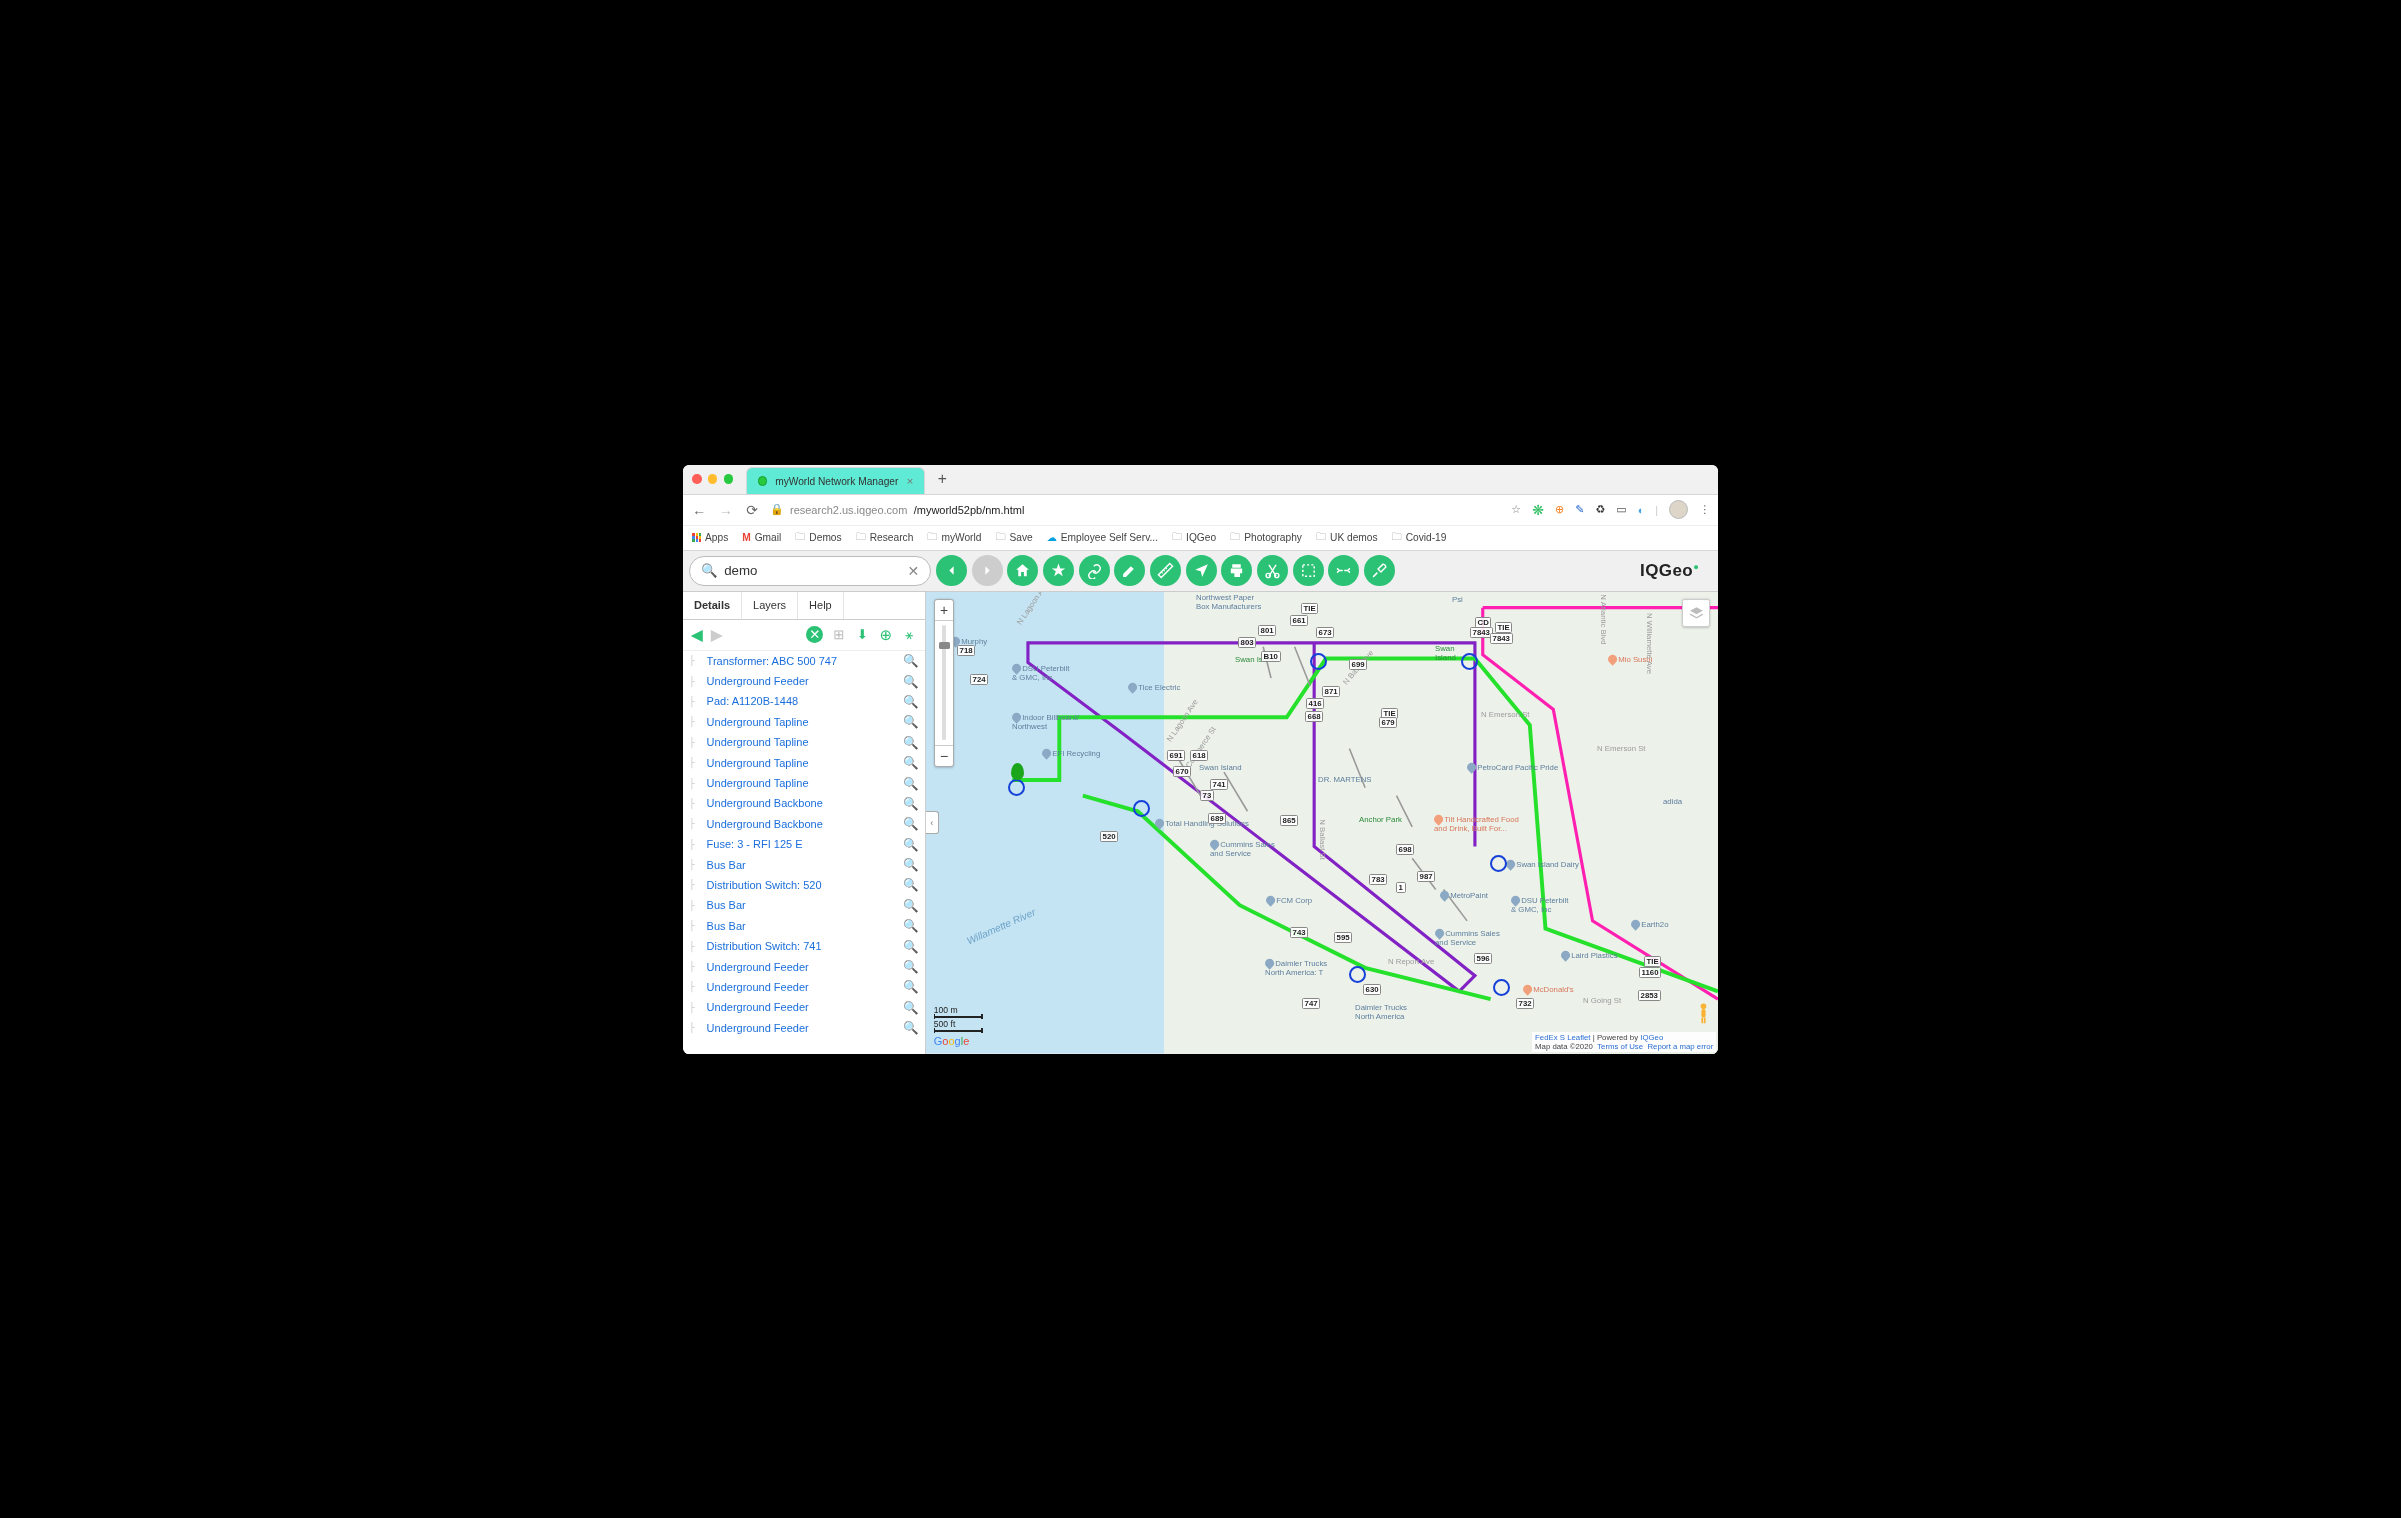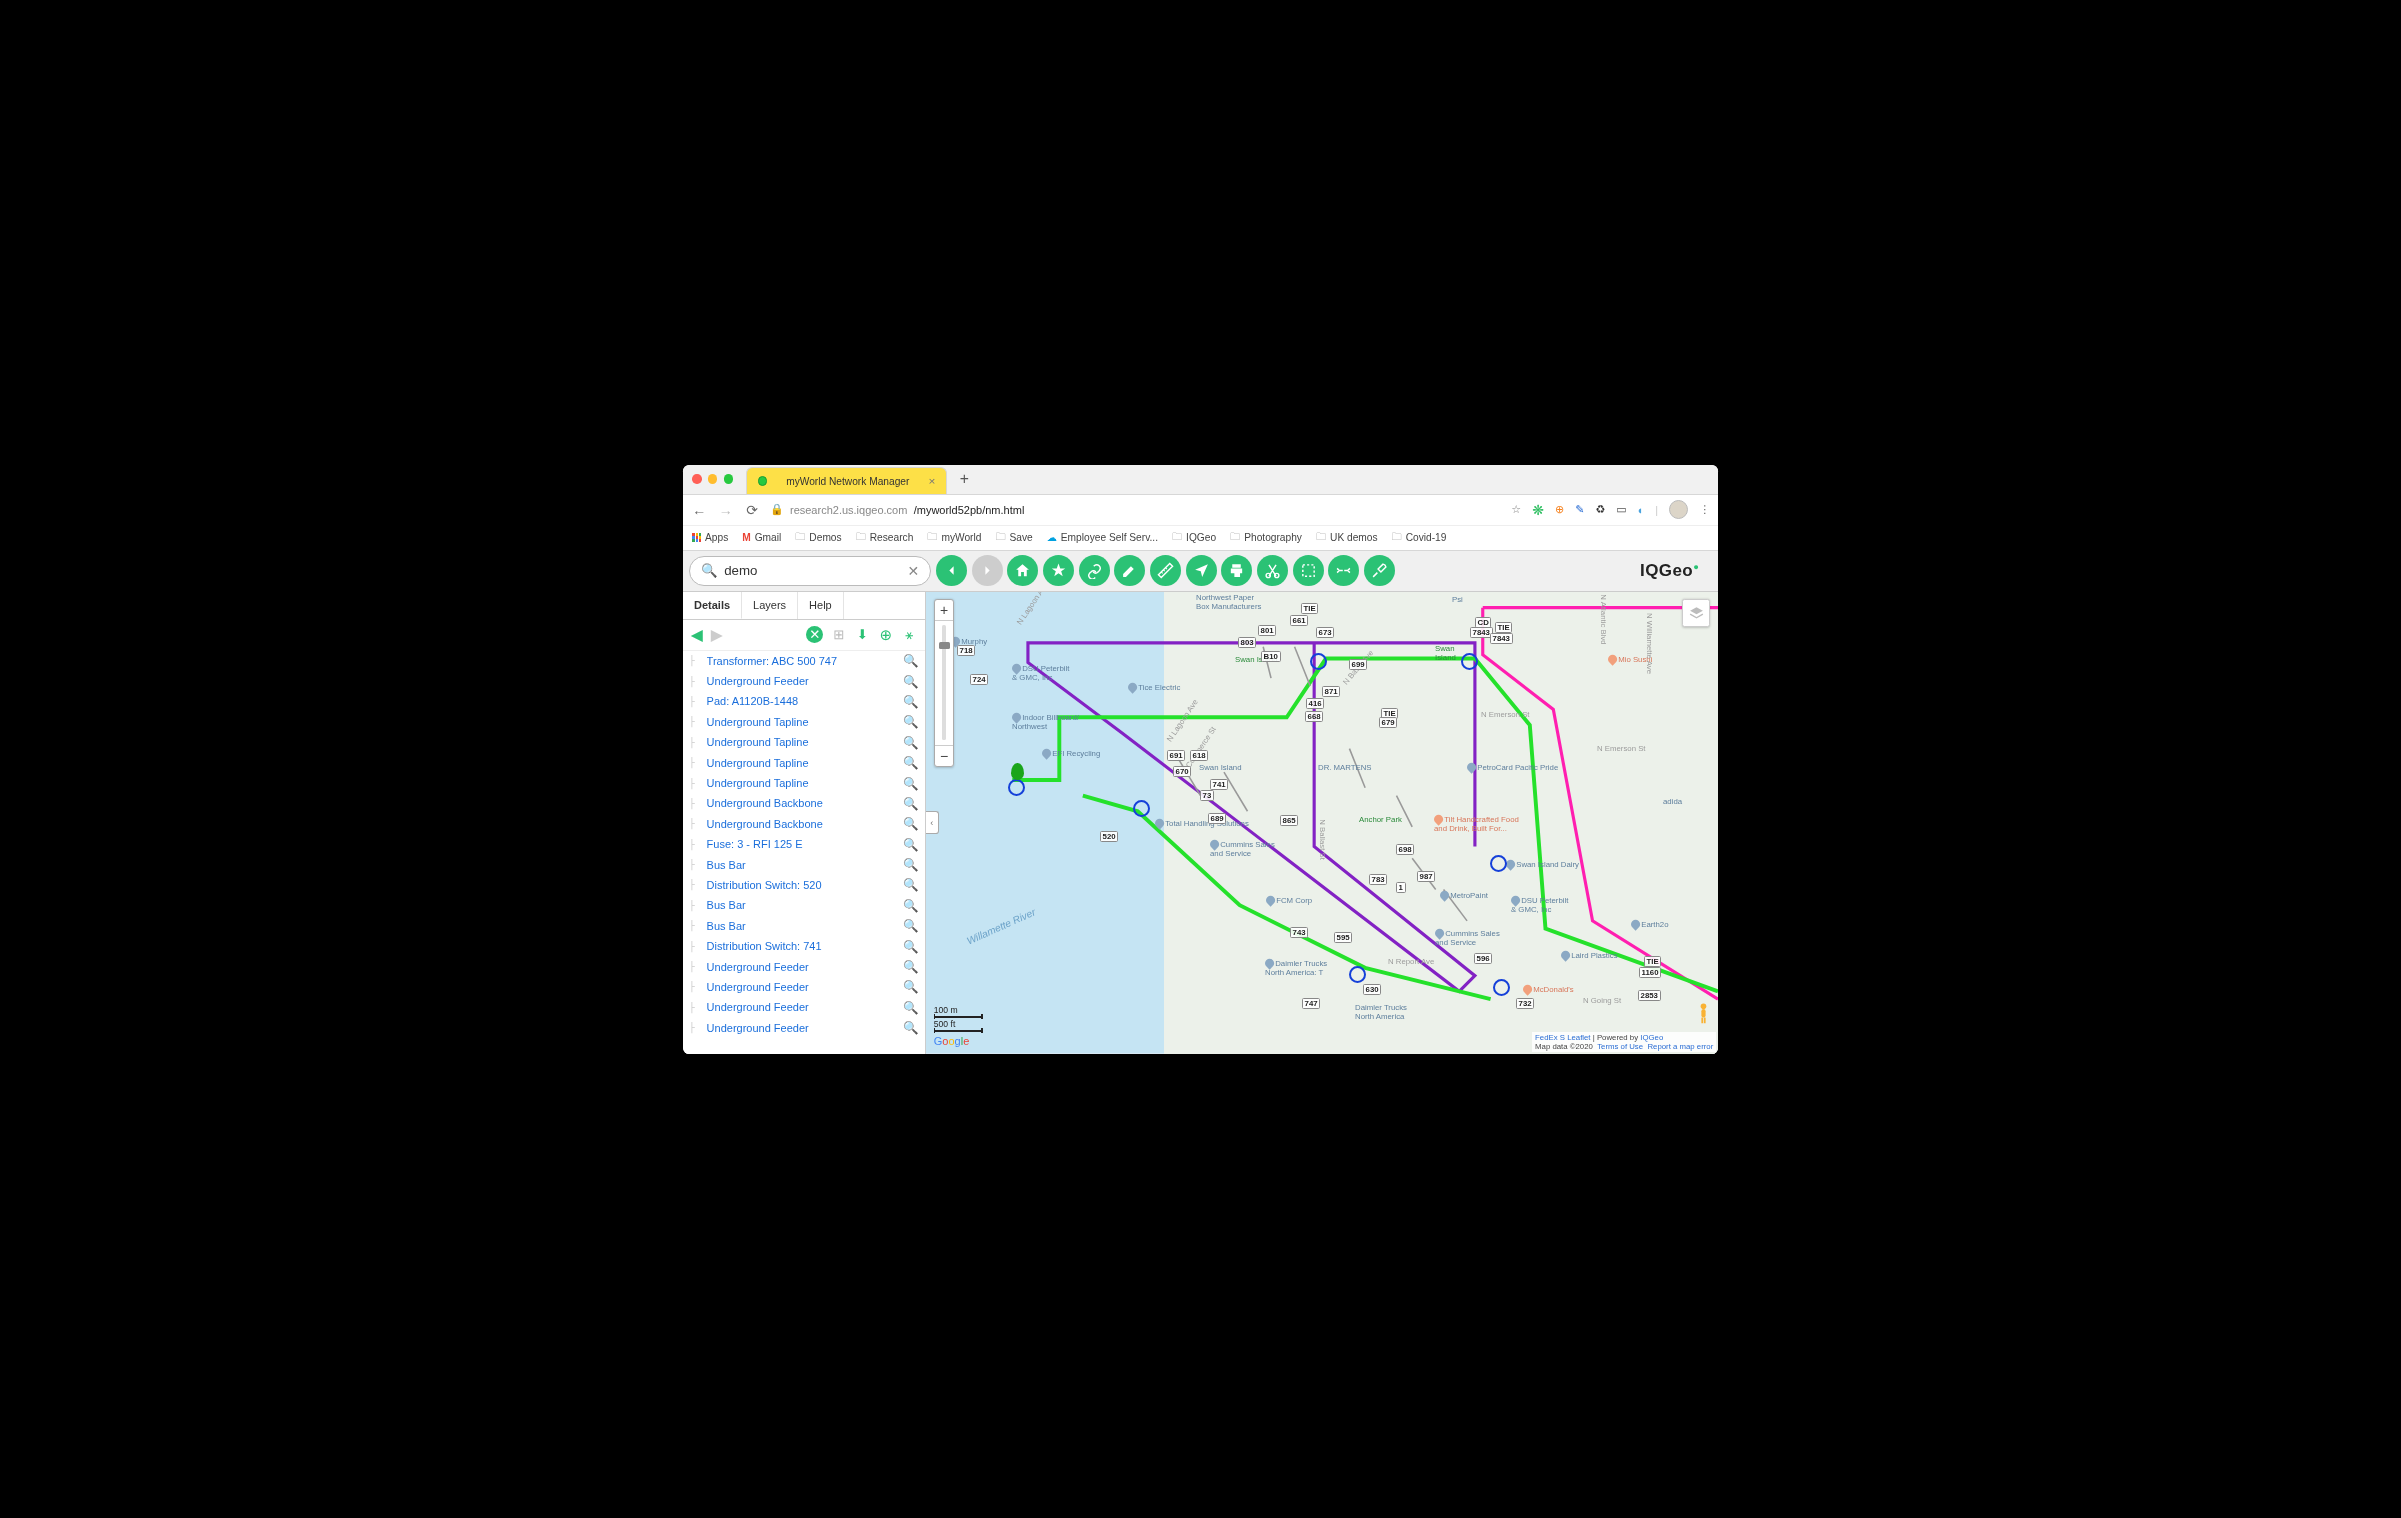--- a/index.html
+++ b/index.html
@@ -4,21 +4,21 @@
 <style>
 * { margin:0; padding:0; box-sizing:border-box; font-family:-apple-system,BlinkMacSystemFont,"Segoe UI",Helvetica,Arial,sans-serif; }
 body { background:#000; display:flex; align-items:center; justify-content:center; min-height:100vh; padding:31px; }
 .window { width:1035px; background:#fff; border-radius:6.3px; overflow:hidden; box-shadow:0 15.7px 47px rgba(0,0,0,.5); }
 
 
 .titlebar { display:flex; align-items:center; height:30px; background:#f1f1f1; border-bottom:0.8px solid #d7d7d7; padding:0 9.4px; gap:6.3px; }
 .lights { display:flex; gap:6.3px; margin-right:6.3px; }
 .light { width:9.4px; height:9.4px; border-radius:50%; }
 .light.r{background:#ff5f56}.light.y{background:#ffbd2e}.light.g{background:#27c93f}
-.tab { display:flex; align-items:center; gap:19px; background:#fde047; border:0.8px solid #d7d7d7; border-bottom:none; border-radius:6.3px 6.3px 0 0; padding:5.5px 11px; font-size:10.2px; color:#333; height:27px; margin-top:3.1px;}
+.tab { display:flex; align-items:center; gap:8px; background:#5eead4; border:0.8px solid #d7d7d7; border-bottom:none; border-radius:6.3px 6.3px 0 0; padding:5.5px 11px; font-size:10.2px; color:#333; height:27px; margin-top:3.1px;}
 .tab-dot{width:9.4px;height:9.4px;border-radius:50%;background:#27c93f;border:1.6px solid #1a9c30;flex-shrink:0}
 .tab-x{color:#777;font-size:11.8px}
 .tab-plus{color:#555;font-size:15.7px;padding:3.1px 6.3px}
 
 
 .urlbar{display:flex;align-items:center;height:31px;background:#fff;padding:0 7.8px;gap:9.4px;border-bottom:0.8px solid #eee;font-size:11px}
 .nav-ico{color:#666;font-size:14px;display:flex;width:17px;justify-content:center}
 .nav-ico.dim{color:#bbb}
 .urlfield{flex:1;display:flex;align-items:center;gap:6.3px;color:#444}
 .lock{color:#555}
@@ -474,21 +474,21 @@
       <div class="poi" style="left:526px;top:3.1px">Psi</div>
       <div class="poi" style="left:25px;top:45px"><span class="poi-pin"></span>Murphy</div>
       <div class="poi" style="left:86px;top:72px"><span class="poi-pin"></span>DSU Peterbilt<br>&amp; GMC, Inc</div>
       <div class="poi" style="left:202px;top:91px"><span class="poi-pin"></span>Tice Electric</div>
       <div class="poi" style="left:309px;top:63px;color:#2a8a3a">Swan Island</div>
       <div class="poi" style="left:509px;top:52px;color:#2a8a3a">Swan<br>Island</div>
       <div class="poi" style="left:682px;top:63px;color:#d8765a"><span class="poi-pin" style="background:#f2a07c"></span>Mio Sushi</div>
       <div class="poi" style="left:86px;top:121px"><span class="poi-pin"></span>Indoor Billboard/<br>Northwest</div>
       <div class="poi" style="left:116px;top:157px"><span class="poi-pin"></span>EFI Recycling</div>
       <div class="poi" style="left:273px;top:171px">Swan Island</div>
-      <div class="poi" style="left:392px;top:171px">DR. MARTENS</div>
+      <div class="poi" style="left:392px;top:183px">DR. MARTENS</div>
       <div class="poi" style="left:541px;top:171px"><span class="poi-pin"></span>PetroCard Pacific Pride</div>
       <div class="poi" style="left:737px;top:205px">adida</div>
       <div class="poi" style="left:229px;top:227px"><span class="poi-pin"></span>Total Handling Solutions</div>
       <div class="poi" style="left:433px;top:223px;color:#2a8a3a">Anchor Park</div>
       <div class="poi" style="left:508px;top:223px;color:#d8765a"><span class="poi-pin" style="background:#f2a07c"></span>Tilt Handcrafted Food<br>and Drink, Built For...</div>
       <div class="poi" style="left:284px;top:248px"><span class="poi-pin"></span>Cummins Sales<br>and Service</div>
       <div class="poi" style="left:580px;top:268px"><span class="poi-pin"></span>Swan Island Dairy</div>
       <div class="poi" style="left:514px;top:299px"><span class="poi-pin"></span>MetroPaint</div>
       <div class="poi" style="left:585px;top:304px"><span class="poi-pin"></span>DSU Peterbilt<br>&amp; GMC, Inc</div>
       <div class="poi" style="left:340px;top:304px"><span class="poi-pin"></span>FCM Corp</div>

